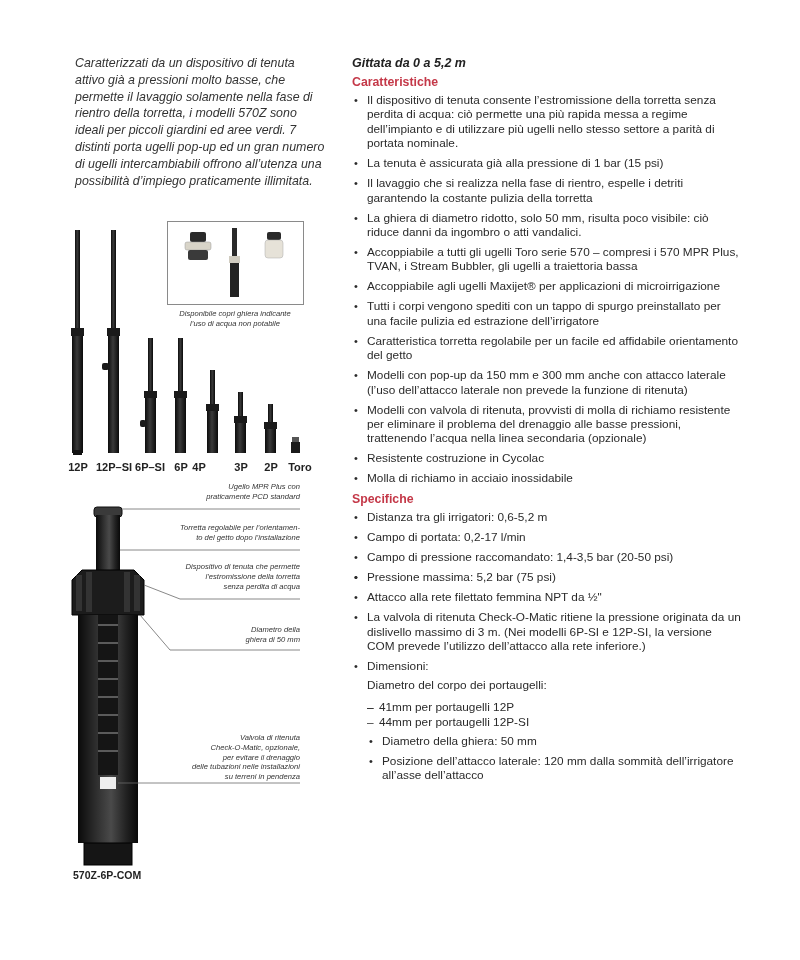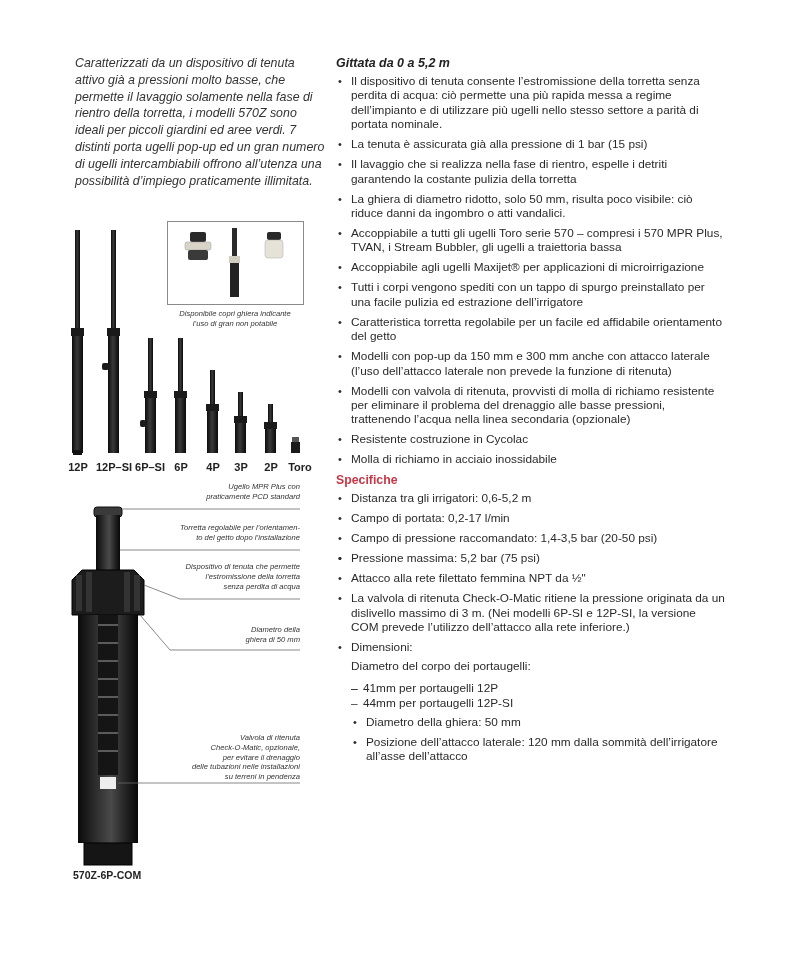--- a/index.html
+++ b/index.html
@@ -14,21 +14,21 @@
     .lineup { position: absolute; left: 60px; top: 220px; width: 260px; height: 260px; }
     .model-labels { position: absolute; left: 60px; top: 461px; width: 260px; height: 14px; }
     .model-label { position: absolute; font-weight: bold; font-size: 11px; color: #222; transform: translateX(-50%); white-space: nowrap; }
 
     .cutaway { position: absolute; left: 60px; top: 475px; width: 260px; height: 395px; }
     .callout { position: absolute; right: 0; font-style: italic; font-size: 7.6px; line-height: 9.8px; color: #333; text-align: right; }
     .callout-wrap { position: absolute; left: 60px; top: 475px; width: 240px; height: 400px; }
     .bottom-label { position: absolute; left: 73px; top: 869px; font-weight: bold; font-size: 10.5px; color: #222; }
 
     
-    .right { position: absolute; left: 336px; top: 55px; width: 390px; }
+    .right { position: absolute; left: 352px; top: 55px; width: 390px; }
     .range-title { font-weight: bold; font-style: italic; font-size: 12.5px; line-height: 16px; color: #222; margin-bottom: 3px; }
     .section-head { font-weight: bold; font-size: 12.3px; line-height: 16px; color: #c43848; margin: 2px 0 3px 0; }
     ul.bullets { list-style: none; margin: 0; padding: 0; }
     ul.bullets li { position: relative; padding-left: 15px; font-size: 11.8px; line-height: 14.4px; margin-bottom: 5.6px; color: #2a2a2a; }
     ul.bullets li .dot { position: absolute; left: 2px; top: 0; font-size: 11px; }
     .sub-text { font-size: 11.8px; line-height: 14.4px; margin: 4px 0 8px 0; }
     .dash-item { position: relative; padding-left: 12px; font-size: 11.8px; line-height: 14.4px; }
     .dash-item .dash { position: absolute; left: 0; top: 0; }
     .dash-group { margin-bottom: 4px; }
     .last-bullets li { margin-bottom: 6px; }
@@ -111,29 +111,29 @@
       <rect x="62" y="41" width="9" height="34" fill="#222"></rect>
     </g>
     <g>
       <rect x="99" y="10" width="14" height="8" rx="2" fill="#2a2a2a"></rect>
       <rect x="97" y="18" width="18" height="18" rx="3" fill="#e6e2d8" stroke="#aaa" stroke-width="0.5"></rect>
     </g>
   </svg>
 </div>
 <div class="inset-caption">
   <div>Disponibile copri ghiera indicante</div>
-  <div>l’uso di gran non potabile</div>
+  <div>l’uso di acqua non potabile</div>
 </div>
 
 <div class="model-labels">
   <span class="model-label" style="left:18px">12P</span>
   <span class="model-label" style="left:54px">12P–SI</span>
   <span class="model-label" style="left:90px">6P–SI</span>
   <span class="model-label" style="left:121px">6P</span>
-  <span class="model-label" style="left:153px">4P</span>
+  <span class="model-label" style="left:139px">4P</span>
   <span class="model-label" style="left:181px">3P</span>
   <span class="model-label" style="left:211px">2P</span>
   <span class="model-label" style="left:240px">Toro</span>
 </div>
 
 <svg class="cutaway" viewBox="0 0 260 395" width="260" height="395">
   <defs>
     <linearGradient id="cutGrad" x1="0" x2="1" y1="0" y2="0">
       <stop offset="0" stop-color="#0a0a0a"></stop>
       <stop offset="0.3" stop-color="#2e2e2e"></stop>
@@ -206,20 +206,21 @@
     <div>per evitare il drenaggio</div>
     <div>delle tubazioni nelle installazioni</div>
     <div>su terreni in pendenza</div>
   </div>
 </div>
 
 <div class="bottom-label">570Z-6P-COM</div>
 
 <div class="right">
   <div class="range-title">Gittata da 0 a 5,2 m</div>
+  <div class="section-head">Caratteristiche</div>
   <ul class="bullets">
     <li><span class="dot">•</span><span>Il dispositivo di tenuta consente l’estromissione della torretta senza perdita di acqua: ciò permette una più rapida messa a regime dell’impianto e di utilizzare più ugelli nello stesso settore a parità di portata nominale.</span></li>
     <li><span class="dot">•</span><span>La tenuta è assicurata già alla pressione di 1 bar (15 psi)</span></li>
     <li><span class="dot">•</span><span>Il lavaggio che si realizza nella fase di rientro, espelle i detriti garantendo la costante pulizia della torretta</span></li>
     <li><span class="dot">•</span><span>La ghiera di diametro ridotto, solo 50 mm, risulta poco visibile: ciò riduce danni da ingombro o atti vandalici.</span></li>
     <li><span class="dot">•</span><span>Accoppiabile a tutti gli ugelli Toro serie 570 – compresi i 570 MPR Plus, TVAN, i Stream Bubbler, gli ugelli a traiettoria bassa</span></li>
     <li><span class="dot">•</span><span>Accoppiabile agli ugelli Maxijet® per applicazioni di microirrigazione</span></li>
     <li><span class="dot">•</span><span>Tutti i corpi vengono spediti con un tappo di spurgo preinstallato per una facile pulizia ed estrazione dell’irrigatore</span></li>
     <li><span class="dot">•</span><span>Caratteristica torretta regolabile per un facile ed affidabile orientamento del getto</span></li>
     <li><span class="dot">•</span><span>Modelli con pop-up da 150 mm e 300 mm anche con attacco laterale (l’uso dell’attacco laterale non prevede la funzione di ritenuta)</span></li>

